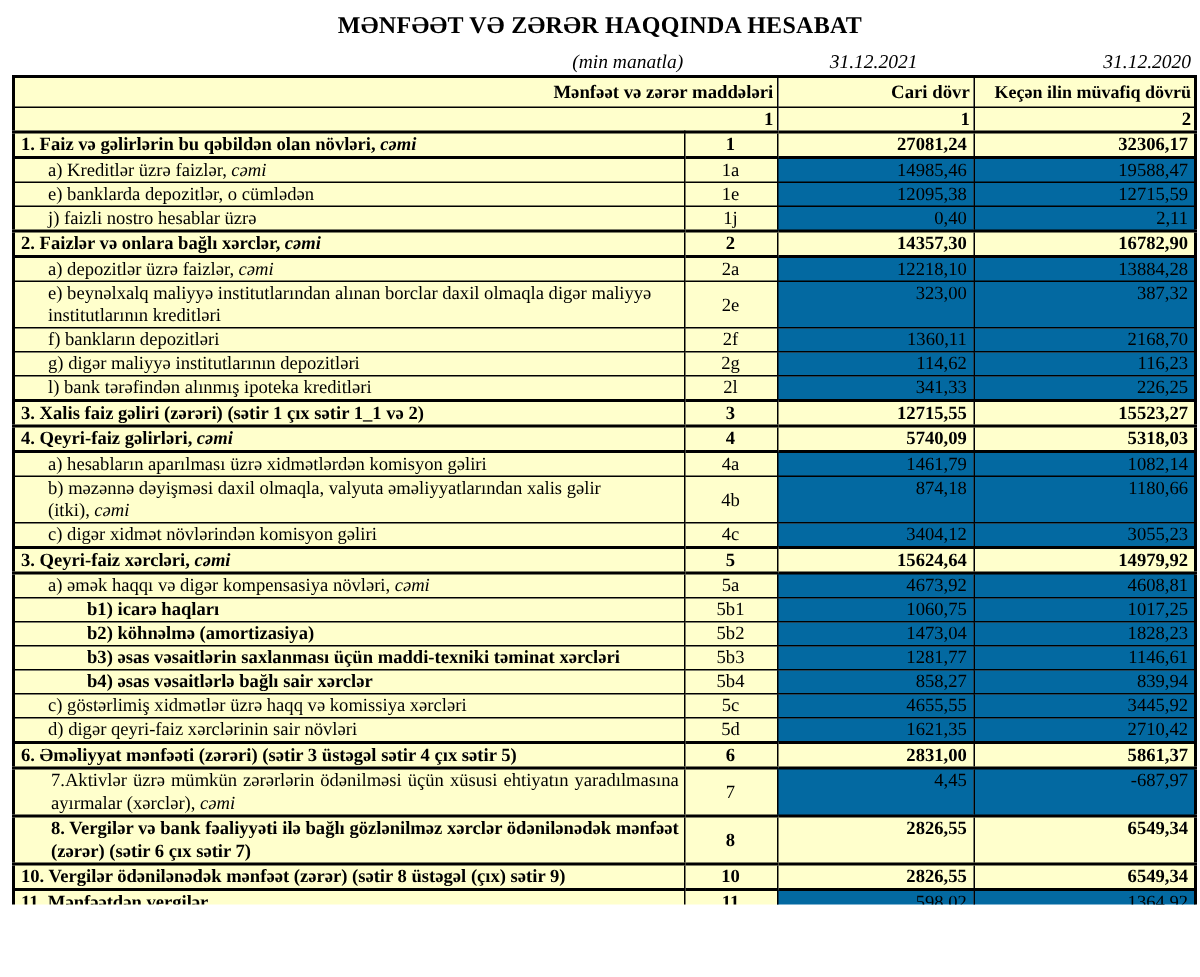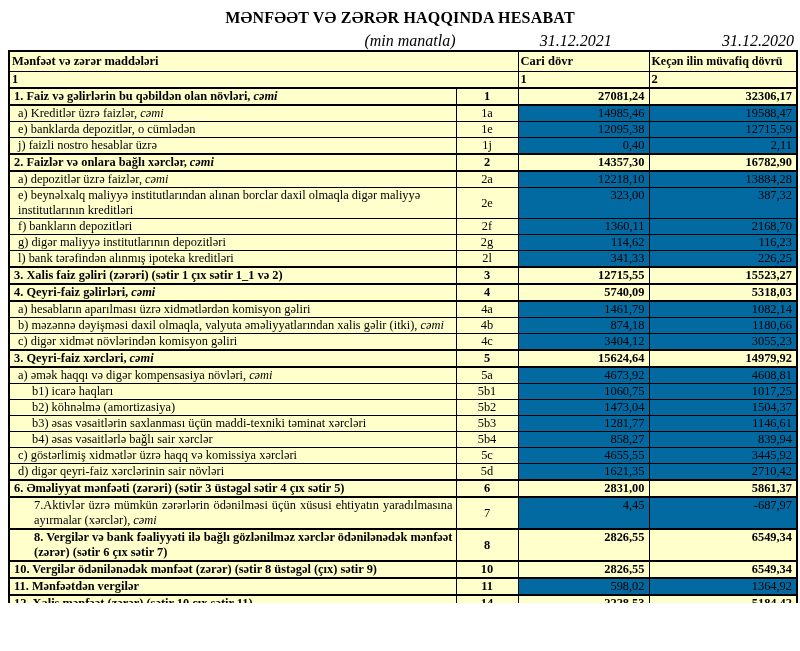--- a/index.html
+++ b/index.html
@@ -18,21 +18,21 @@
     font-size: 16px;
     padding-top: 9px;
     letter-spacing: 0.2px;
   }
 
   .subline {
     width: 788px;
     margin: 7px 0 2px 8px;
     display: flex;
     font-style: italic;
-    font-size: 16px;
+    font-size: 13px;
     line-height: 14px;
     gap: 44px;
   }
   .sub-unit { width: 509px; text-align: right; padding-right: 4px; }
   .sub-cur  { width: 131px; text-align: right; padding-right: 9px; }
   .sub-prev { width: 148px; text-align: right; padding-right: 2px; }
 
   table.report {
     border-collapse: collapse;
     table-layout: fixed;
@@ -43,41 +43,41 @@
   col.c-label { width: 447px; }
   col.c-code  { width: 62px; }
   col.c-cur   { width: 131px; }
   col.c-prev  { width: 148px; }
 
   th, td { border: 1px solid #000; }
 
   thead th {
     background: #FFFFCC;
     font-weight: bold;
-    text-align: left;
+    text-align: right;
     font-size: 12.5px;
     padding: 2px 2px;
     line-height: 15px;
     white-space: nowrap;
     overflow: hidden;
   }
   thead th.th-prev { font-size: 12px; }
   thead tr.nums th { padding: 0 2px; line-height: 15px; }
   thead tr:last-child th { border-bottom: 2px solid #000; }
 
   tbody td {
     font-size: 12.4px;
     line-height: 15px;
     padding: 0 3px;
     vertical-align: middle;
   }
   td.lbl  { background: #FFFFCC; text-align: left; }
   td.ind0 { padding-left: 4px; }
-  td.ind1 { padding-left: 8px; }
-  td.ind2 { padding-left: 22px; }
+  td.ind1 { padding-left: 22px; }
+  td.ind2 { padding-left: 48px; font-weight: bold; }
   td.code { background: #FFFFCC; text-align: center; }
   td.val  { background: #0369a1; text-align: right; padding-right: 4px; vertical-align: top; }
 
   tr.bold td.lbl, tr.bold td.code { font-weight: bold; }
   tr.total td.val { background: #FFFFCC; font-weight: bold; }
   tr.bold td { border-top-width: 2px; border-bottom-width: 2px; }
   tr.justify td.lbl { text-align: justify; padding-left: 24px; }
 
   .tail { font-style: italic; margin-left: 3px; }
 </style>
@@ -219,21 +219,21 @@
         <tr class="">
           <td class="lbl ind2"><span>b1) icarə haqları</span></td>
           <td class="code">5b1</td>
           <td class="val">1060,75</td>
           <td class="val">1017,25</td>
         </tr>
         <tr class="">
           <td class="lbl ind2"><span>b2) köhnəlmə (amortizasiya)</span></td>
           <td class="code">5b2</td>
           <td class="val">1473,04</td>
-          <td class="val">1504,37</td>
+          <td class="val">1828,23</td>
         </tr>
         <tr class="">
           <td class="lbl ind2"><span>b3) əsas vəsaitlərin saxlanması üçün maddi-texniki təminat xərcləri</span></td>
           <td class="code">5b3</td>
           <td class="val">1281,77</td>
           <td class="val">1146,61</td>
         </tr>
         <tr class="">
           <td class="lbl ind2"><span>b4) əsas vəsaitlərlə bağlı sair xərclər</span></td>
           <td class="code">5b4</td>

